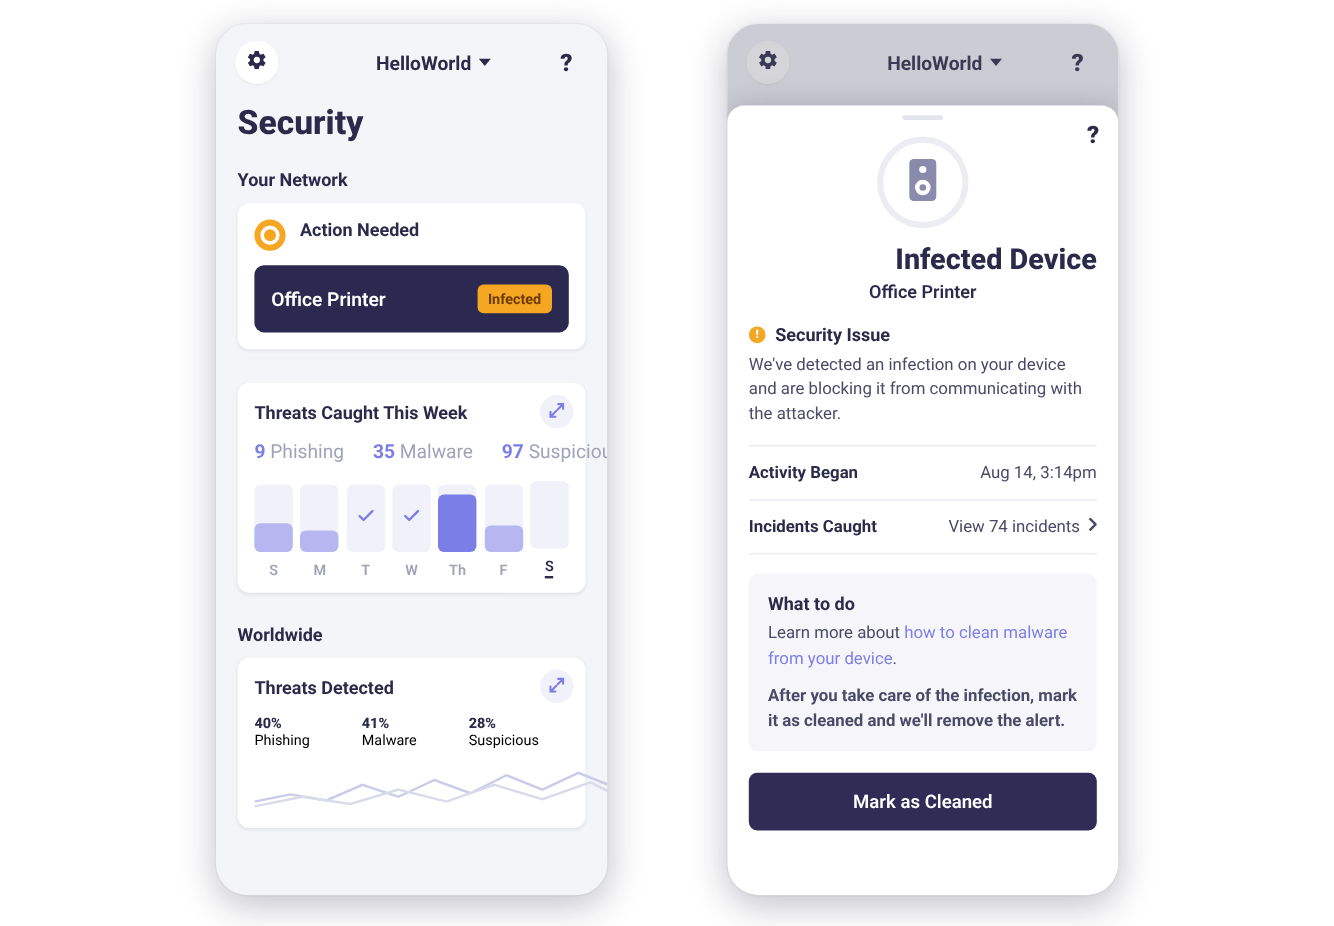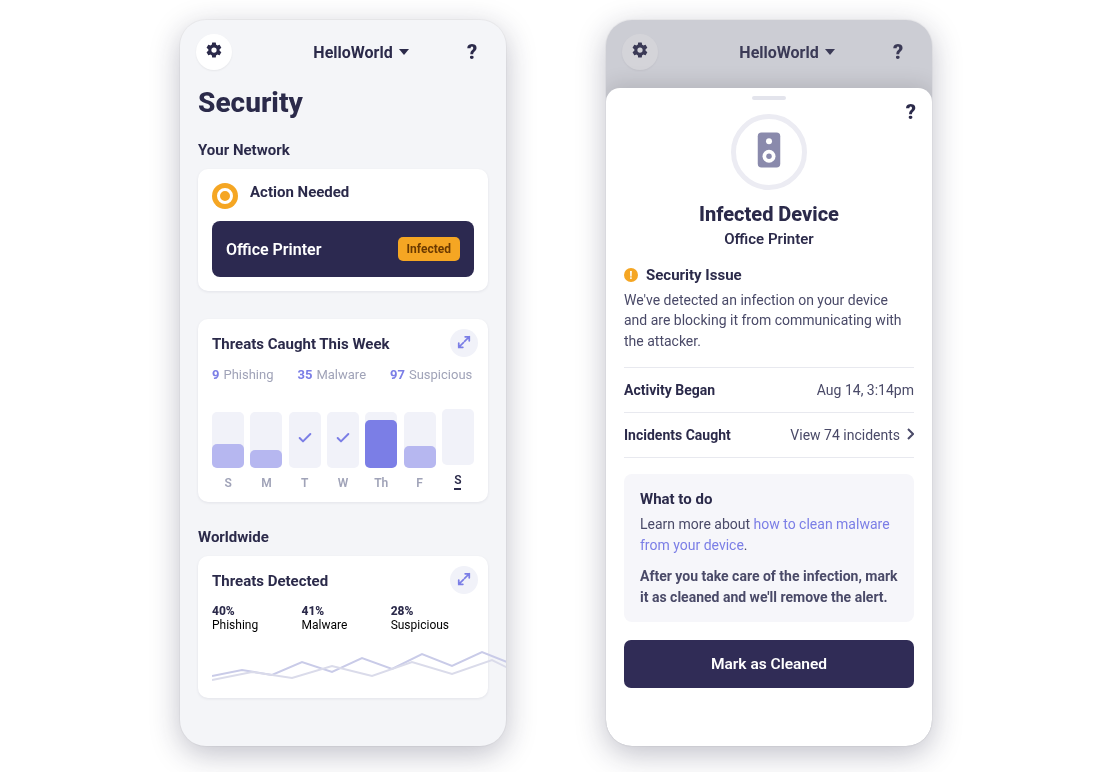--- a/index.html
+++ b/index.html
@@ -58,21 +58,21 @@
   }
   .device-name{font-weight:600;font-size:16px;}
   .badge{background:var(--amber);color:#6B3A00;font-weight:700;font-size:12px;padding:5px 9px;border-radius:5px;}
 
   .threats-card{margin-top:28px;padding:16px 14px 12px 14px;position:relative;}
   .expand{
     position:absolute;top:10px;right:10px;width:28px;height:28px;border-radius:50%;
     background:#F1F2F9;display:flex;align-items:center;justify-content:center;
   }
   .card-title{color:var(--ink);font-weight:700;font-size:15px;margin:0 0 14px 0;}
-  .totals{display:flex;gap:24px;margin-bottom:30px;font-size:13px;}
+  .totals{display:flex;gap:24px;margin-bottom:18px;font-size:16px;}
   .totals .num{color:var(--violet);font-weight:700;margin-right:4px;}
   .totals .lab{color:var(--muted);}
   .chart{display:flex;justify-content:space-between;align-items:flex-end;height:78px;gap:6px;}
   .day{flex:1;display:flex;flex-direction:column;align-items:center;gap:8px;}
   .bar-slot{width:32px;height:56px;border-radius:5px;background:#F1F2F9;display:flex;align-items:flex-end;justify-content:center;position:relative;}
   .bar{width:100%;border-radius:5px;}
   .check{position:absolute;top:50%;left:50%;transform:translate(-50%,-50%);}
   .day-lab{color:var(--muted);font-size:12px;font-weight:600;}
   .day.today .day-lab{color:var(--ink);border-bottom:2px solid var(--ink);padding-bottom:1px;}
 
@@ -89,21 +89,21 @@
     border-radius:14px 14px 26px 26px;box-shadow:0 -4px 20px rgba(0,0,0,.12);
     padding:14px 18px 18px 18px;display:flex;flex-direction:column;
   }
   .handle{width:34px;height:4px;border-radius:2px;background:#E3E4EC;margin:-6px auto 8px auto;}
   .sheet .help{position:absolute;top:12px;right:16px;}
   .hero-icon{
     width:76px;height:76px;border-radius:50%;border:5px solid #ECECF3;margin:6px auto 12px auto;
     display:flex;align-items:center;justify-content:center;background:#fff;
   }
   .hero-icon svg{fill:#8A8AAC;}
-  .h-title{color:var(--ink);font-size:20px;font-weight:800;text-align:center;margin:0;}
+  .h-title{color:var(--ink);font-size:24px;font-weight:800;text-align:right;margin:0;}
   .h-sub{color:var(--ink);font-size:15px;font-weight:600;text-align:center;margin:4px 0 18px 0;}
   .issue-row{display:flex;align-items:center;gap:8px;font-weight:700;color:var(--ink);font-size:15px;}
   .bang{width:14px;height:14px;border-radius:50%;background:var(--amber);display:flex;align-items:center;justify-content:center;color:#fff;font-size:10px;font-weight:900;}
   .issue-body{color:var(--ink-soft);font-size:14px;line-height:1.45;margin:6px 0 16px 0;}
   .divider{height:1px;background:var(--line);margin:0 0 0 0;}
   .kv{display:flex;justify-content:space-between;align-items:center;padding:14px 0;font-size:14px;}
   .kv .k{color:var(--ink);font-weight:700;}
   .kv .v{color:var(--ink-soft);}
   .kv .v-link{color:var(--ink-soft);display:flex;align-items:center;gap:6px;}
   .todo{background:#F6F6FA;border-radius:8px;padding:14px 16px;margin-top:16px;color:var(--ink-soft);font-size:14px;line-height:1.5;}

